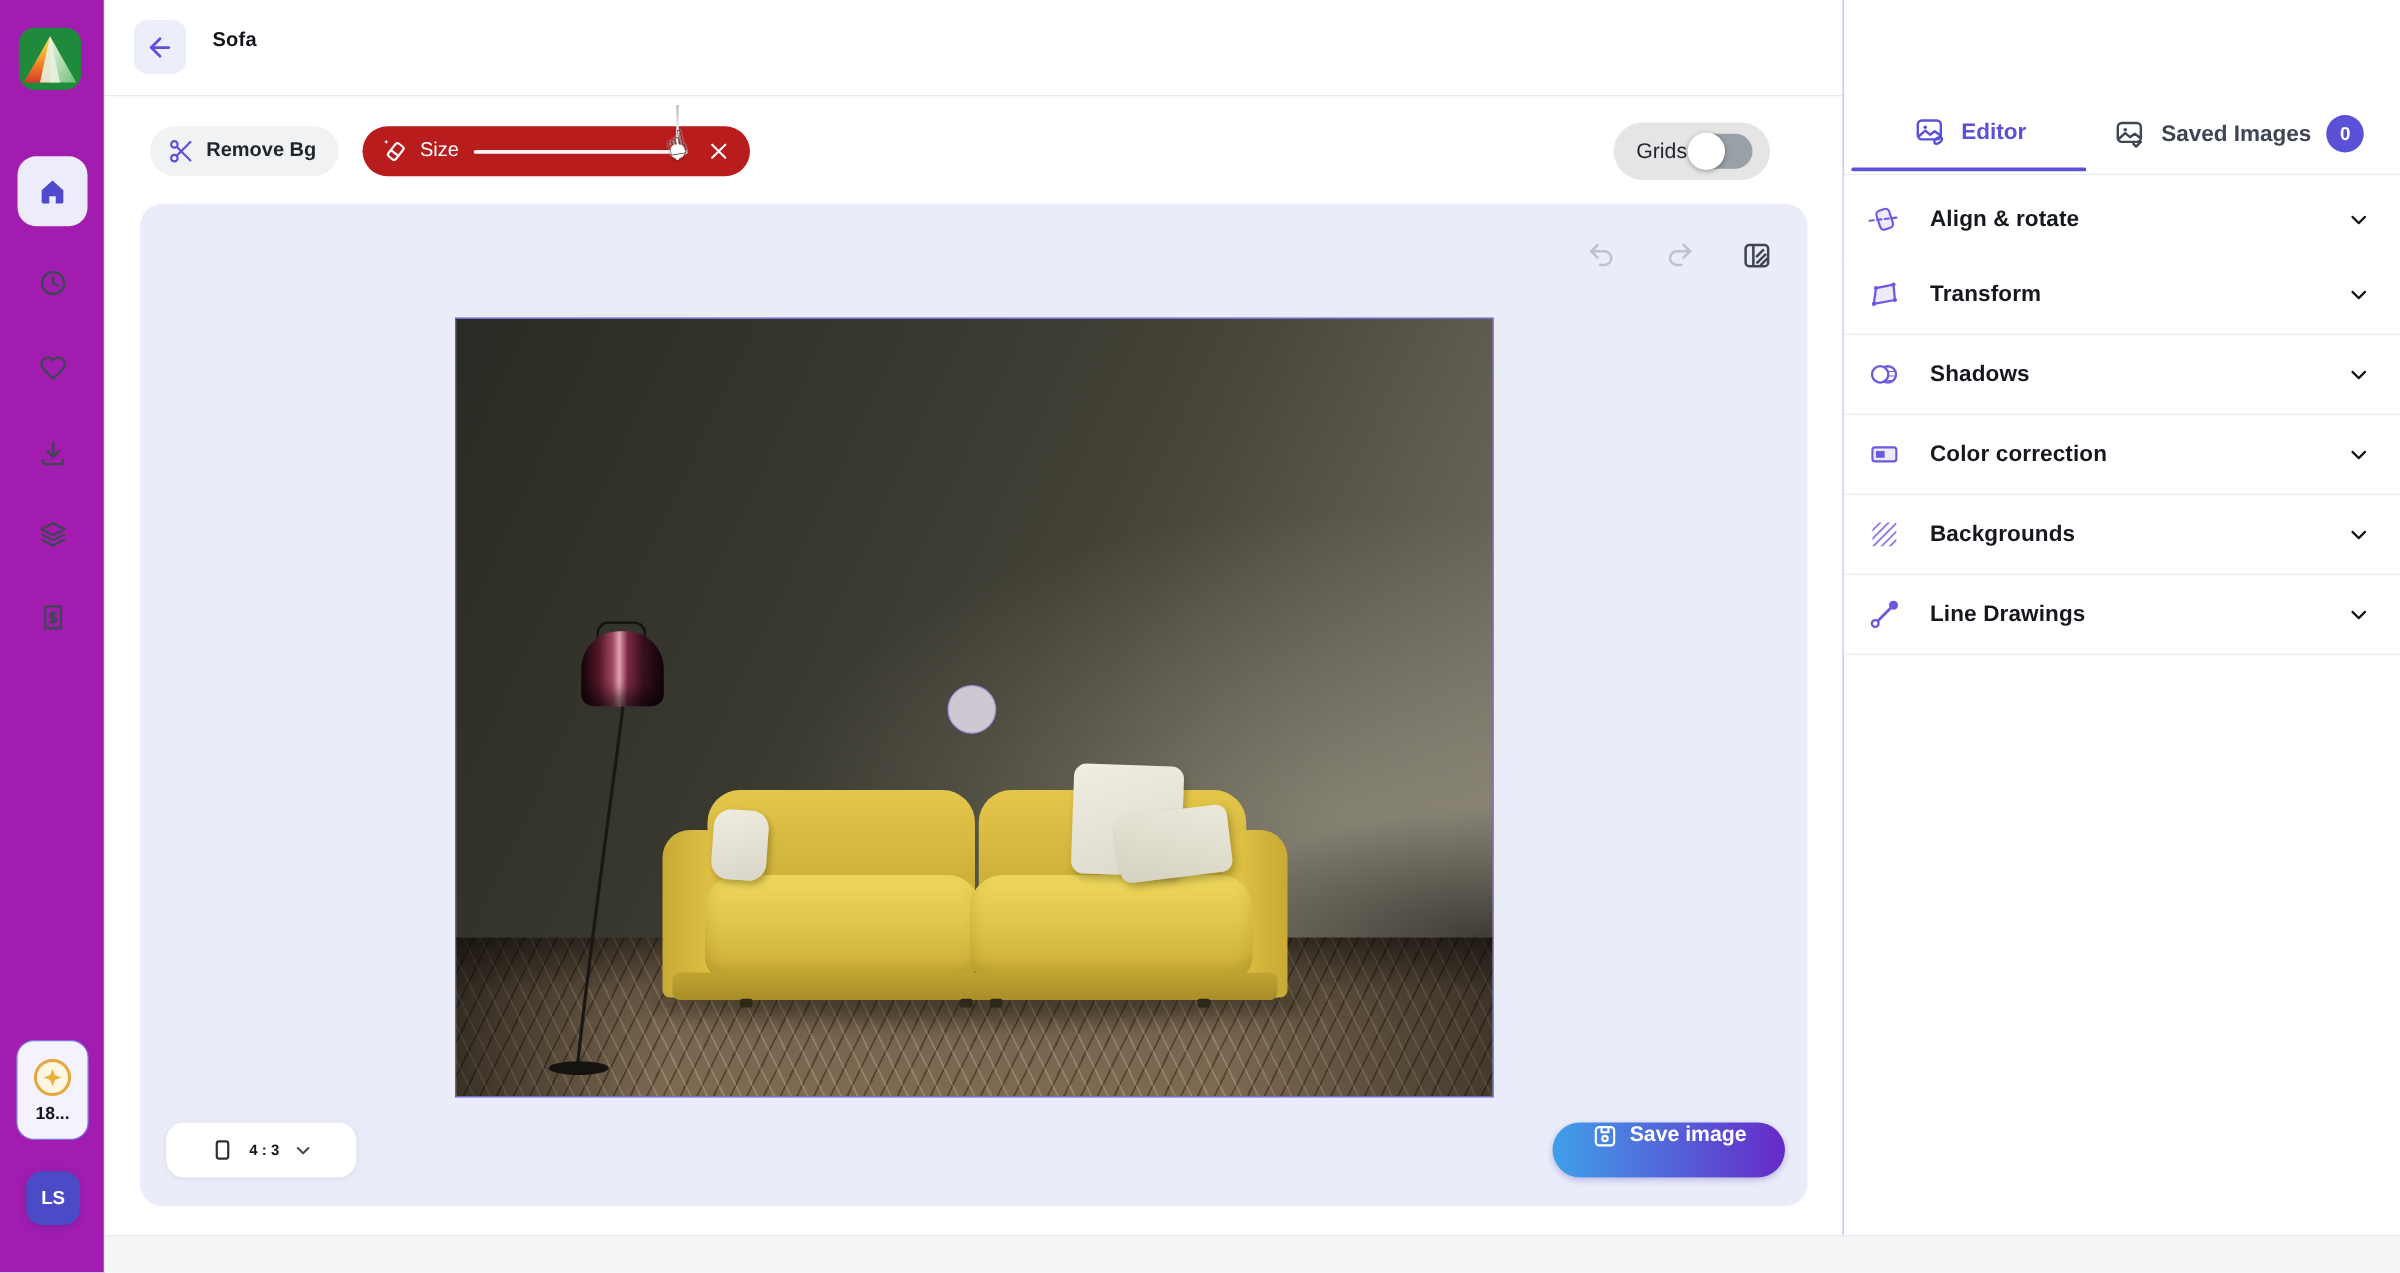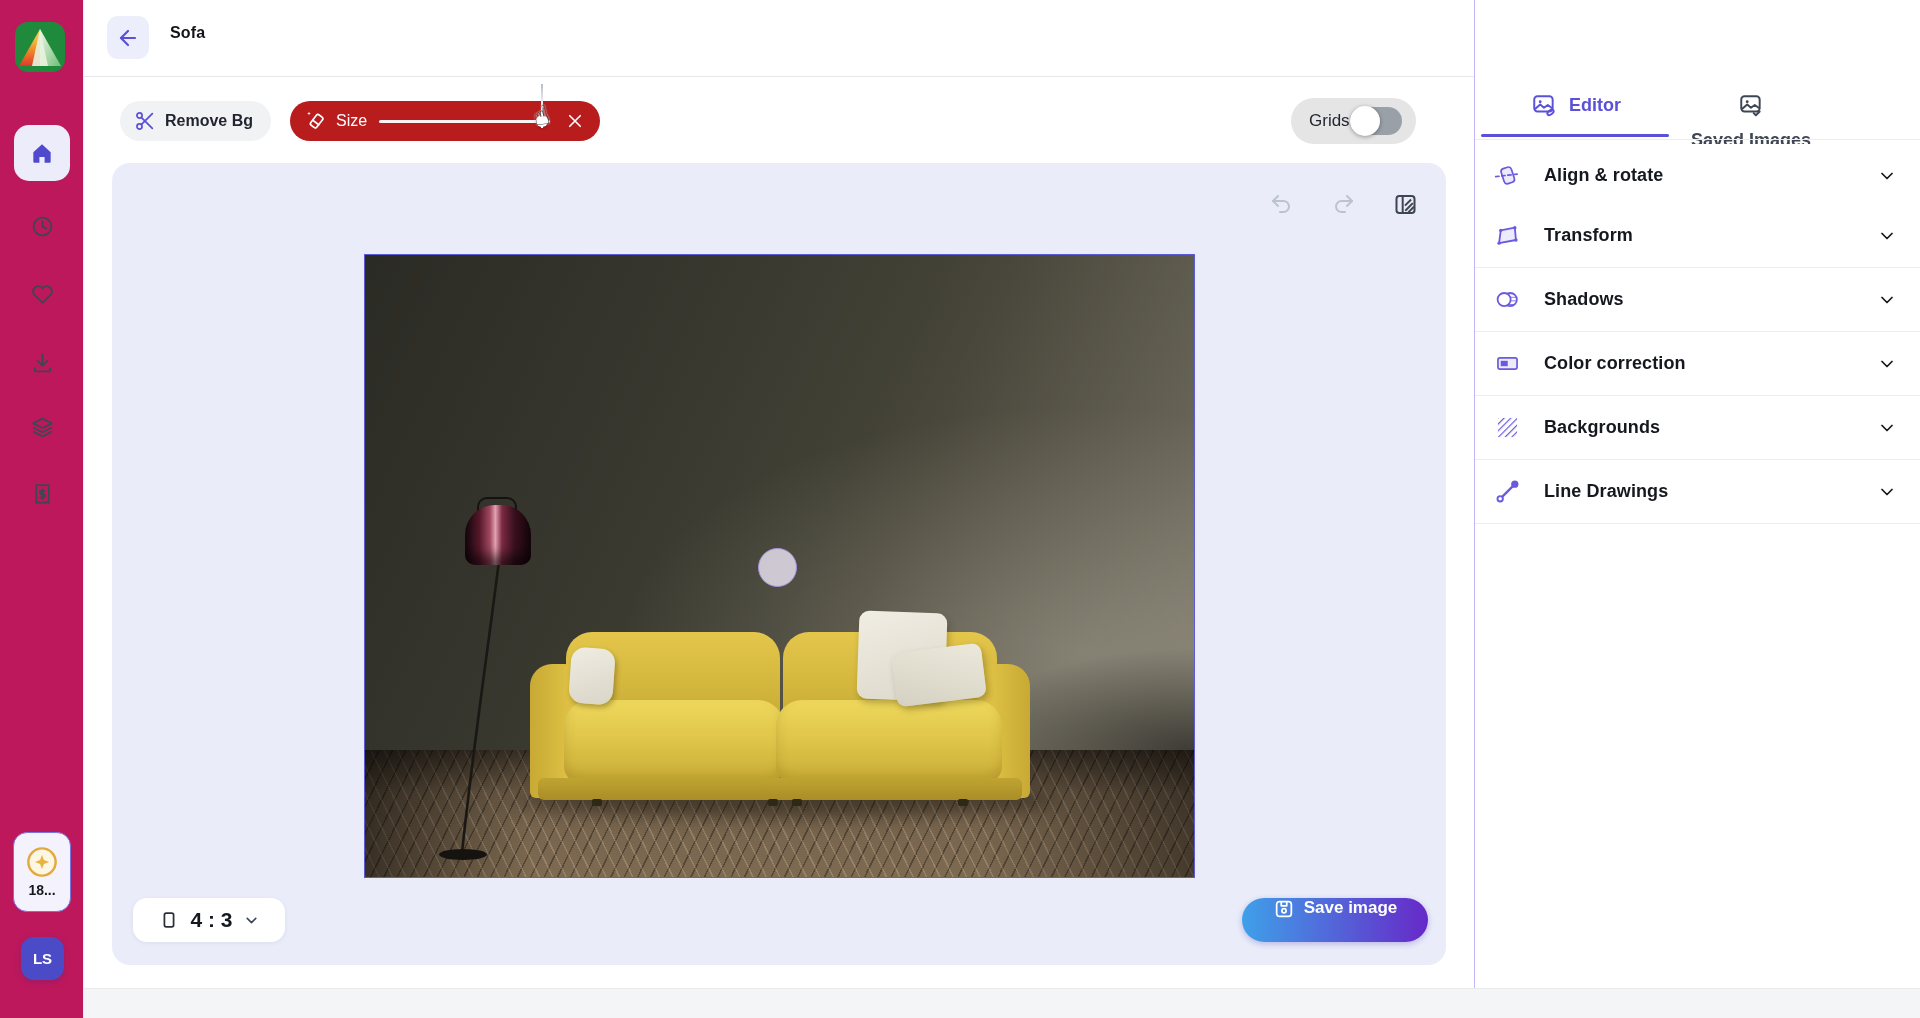--- a/index.html
+++ b/index.html
@@ -1,21 +1,21 @@
 <!DOCTYPE html>
 <html><head>
 <meta charset="utf-8">
 <style>
   * { margin:0; padding:0; box-sizing:border-box; }
   html,body { width:1920px; height:1018px; overflow:hidden; }
   body { font-family:"Liberation Sans", sans-serif; background:#fff; color:#1c2028; }
   .stage { position:relative; width:1920px; height:1018px; background:#fff; }
 
   
-  .sidebar { position:absolute; left:0; top:0; width:84px; height:1018px; background:#be185d; border-right:1px solid #ECEDEF; z-index:5;padding-left:36px; }
+  .sidebar { position:absolute; left:0; top:0; width:84px; height:1018px; background:#a21caf; border-right:1px solid #ECEDEF; z-index:5;padding-left:36px; }
   .logo { position:absolute; left:15px; top:22px; width:50px; height:50px; cursor:pointer; }
   .nav-btn { position:absolute; left:14px; width:56px; height:56px; border-radius:15px; display:flex; align-items:center; justify-content:center; color:#3F4653; cursor:pointer; }
   .nav-btn.active { background:#ECECFB; color:#4F49CE; }
   .credits { position:absolute; left:13px; top:832px; width:58px; height:80px; border:1.5px solid #7C74DE; border-radius:14px; background:#F4F3FD; display:flex; flex-direction:column; align-items:center; justify-content:center; gap:4px; cursor:pointer; }
   .credits .num { font-size:14px; font-weight:700; color:#15181e; }
   .avatar { position:absolute; left:21px; top:937px; width:43px; height:43px; border-radius:13px; background:#4B4BC8; color:#fff; display:flex; align-items:center; justify-content:center; font-size:15px; font-weight:700; box-shadow:0 2px 6px rgba(40,40,120,.25); cursor:pointer; }
 
   
   .header-border { position:absolute; left:84px; top:76px; width:1390px; height:1px; background:#E7E8EC; }
   .back-btn { position:absolute; left:107px; top:16px; width:42px; height:43px; border-radius:11px; background:#ECEFFB; display:flex; align-items:center; justify-content:center; cursor:pointer; }
@@ -69,31 +69,31 @@
   .pillow-big { left:328px; top:-18px; width:88px; height:88px; border-radius:10px; background:linear-gradient(160deg,#f0ede3,#dcd8ca); transform:rotate(2deg); box-shadow:2px 4px 6px rgba(60,50,10,.3); }
   .pillow-front { left:364px; top:18px; width:90px; height:54px; border-radius:9px; background:linear-gradient(200deg,#ece8db,#d5d1c2); transform:rotate(-7deg); box-shadow:2px 4px 6px rgba(60,50,10,.3); }
   .lamp-shade { position:absolute; left:100px; top:250px; width:66px; height:60px; border-radius:30px 30px 10px 10px;
     background:linear-gradient(90deg,#220a12 4%,#57182b 22%,#a14a62 38%,#e3a2b2 46%,#7c2a43 56%,#38101e 75%,#1c070e 96%);
     box-shadow:inset 0 -10px 12px rgba(0,0,0,.55); }
   .lamp-handle { position:absolute; left:112px; top:242px; width:40px; height:14px; border:2px solid #15130f; border-bottom:none; border-radius:10px 10px 0 0; }
   .lamp-base { position:absolute; left:74px; top:594px; width:48px; height:11px; border-radius:50%; background:#15130f; }
   .brush-circle { position:absolute; left:393px; top:293px; width:39px; height:39px; border-radius:50%; background:rgba(216,211,222,.92); border:1px solid #A393DC; }
 
   .aspect-pill { position:absolute; left:21px; top:735px; width:152px; height:44px; border-radius:14px; background:#fff; box-shadow:0 1px 4px rgba(30,30,60,.08); display:flex; align-items:center; justify-content:center; gap:10px; cursor:pointer; }
-  .aspect-pill .lbl { font-size:21px; font-weight:600; color:#15181e; }
+  .aspect-pill .lbl { font-size:12px; font-weight:600; color:#15181e; }
   .btn-lifestyle { position:absolute; left:920px; top:735px; width:198px; height:44px; border-radius:22px; background:#fff; box-shadow:0 1px 4px rgba(30,30,60,.10); display:flex; align-items:center; justify-content:center; gap:8px; cursor:pointer; }
   .btn-lifestyle .lbl { font-size:17px; font-weight:700; color:#5B51D8; }
   .btn-save { position:absolute; left:1130px; top:735px; width:186px; height:44px; border-radius:22px; background:linear-gradient(90deg,#3FA0E9,#6729C8); display:flex; align-items:flex-start; justify-content:center; gap:9px; cursor:pointer; box-shadow:0 2px 6px rgba(70,50,180,.3); }
   .btn-save .lbl { font-size:17px; font-weight:700; color:#fff; }
 
   
   .rpanel { position:absolute; left:1474px; top:0; width:446px; height:988px; background:#fff; border-left:1px solid #c4b5fd; }
   .tab { position:absolute; top:92px; display:flex; align-items:center; gap:12px; cursor:pointer; }
   .tab-editor { left:56px; }
-  .tab-saved { left:216px;flex-direction:column; }
+  .tab-saved { left:216px; }
   .tab .lbl { font-size:18px; font-weight:600; }
   .tab-editor .lbl { color:#5B51D8; }
   .tab-saved .lbl { color:#3F4653; }
   .tab-underline { position:absolute; left:6px; top:134px; width:188px; height:3px; border-radius:2px; background:#5B51D8; }
   .badge { width:30px; height:30px; border-radius:50%; background:#5B51D8; color:#fff; display:flex; align-items:center; justify-content:center; font-size:15px; font-weight:700; }
   .section { position:absolute; left:0; width:446px; height:64px; border-bottom:1px solid #ECEDF0; display:flex; align-items:center; padding:0 24px 0 19px; gap:23px; cursor:pointer; background:#fff; }
   .section .lbl { flex:1; font-size:18px; font-weight:600; color:#15181E; letter-spacing:.1px; }
   .sec-divider-top { position:absolute; left:0; top:139px; width:446px; height:1px; background:#ECEDF0; }
 
   .bottom-band { position:absolute; left:84px; top:988px; width:1836px; height:30px; background:#F4F5F7; border-top:1px solid #E9EAEC; }

